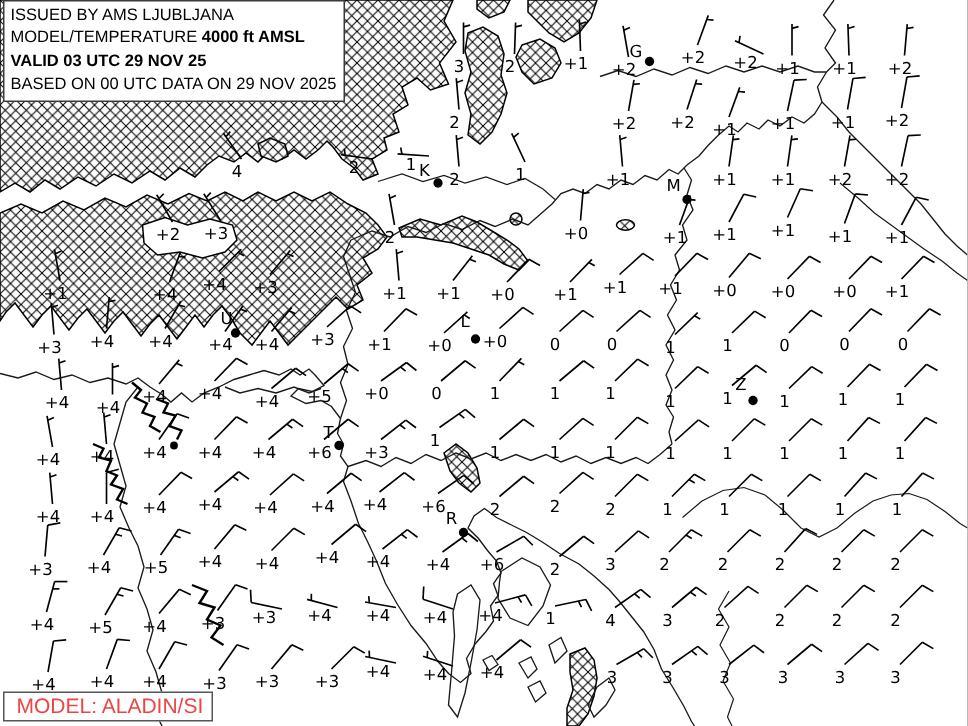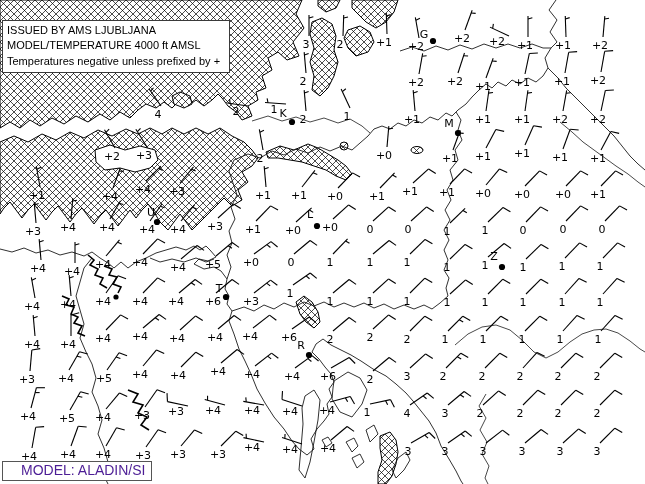--- a/index.html
+++ b/index.html
@@ -1,24 +1,24 @@
 <!DOCTYPE html>
 <html><head>
 <meta charset="utf-8">
 <style>
   html,body{margin:0;padding:0;background:#888;}
   .canvas{position:relative;width:645px;height:484px;background:#ffffff;overflow:hidden;
           font-family:"Liberation Sans",sans-serif;}
   svg text{font-family:"DejaVu Sans",sans-serif;}
-  .hdr-box{position:absolute;left:2px;top:20px;width:219px;background:#ffffff;
+  .hdr-box{position:absolute;left:2px;top:0;width:219px;background:#ffffff;
            border:1px solid #3a3a3a;padding:2px 3px 3px 4px;font-size:11px;line-height:15.3px;
            color:#000;z-index:5;}
-  .hdr-box b{font-weight:normal;}
+  .hdr-box b{font-weight:bold;}
   .model-box{position:absolute;left:2px;top:461px;background:#ffffff;border:1px solid #555;
-             padding:0px 6px 2px 18px;font-size:14px;color:#4c1d95;z-index:5;}
+             padding:0px 6px 2px 8px;font-size:14px;color:#ef4444;z-index:5;}
   .maplayer{position:absolute;left:0;top:0;}
 </style>
 </head>
 <body>
 
 <div class="canvas">
 
   <svg id="wx" class="maplayer" width="645" height="484" viewBox="0 0 645 484">
     <defs>
       <pattern id="xh" width="7" height="7" patternUnits="userSpaceOnUse">
@@ -592,19 +592,20 @@
         <text x="219" y="292" text-anchor="middle" font-size="11" fill="#000">T</text>
         <circle cx="226" cy="297" r="3.1" fill="#000"></circle>
         <text x="301" y="349" text-anchor="middle" font-size="11" fill="#000">R</text>
         <circle cx="309" cy="355" r="3.1" fill="#000"></circle>
       </g>
     </svg>
 
   <div class="hdr-box">
     <div>ISSUED BY AMS LJUBLJANA</div>
     <div><span>MODEL/TEMPERATURE </span><b>4000 ft AMSL</b></div>
-    <div>Temperatures negative unless prefixed by +</div>
+    <div><b>VALID 03 UTC 29 NOV 25</b></div>
+    <div>BASED ON 00 UTC DATA ON 29 NOV 2025</div>
   </div>
 
   <div class="model-box">
     <span>MODEL: ALADIN/SI</span>
   </div>
 </div>
 
 </body></html>

